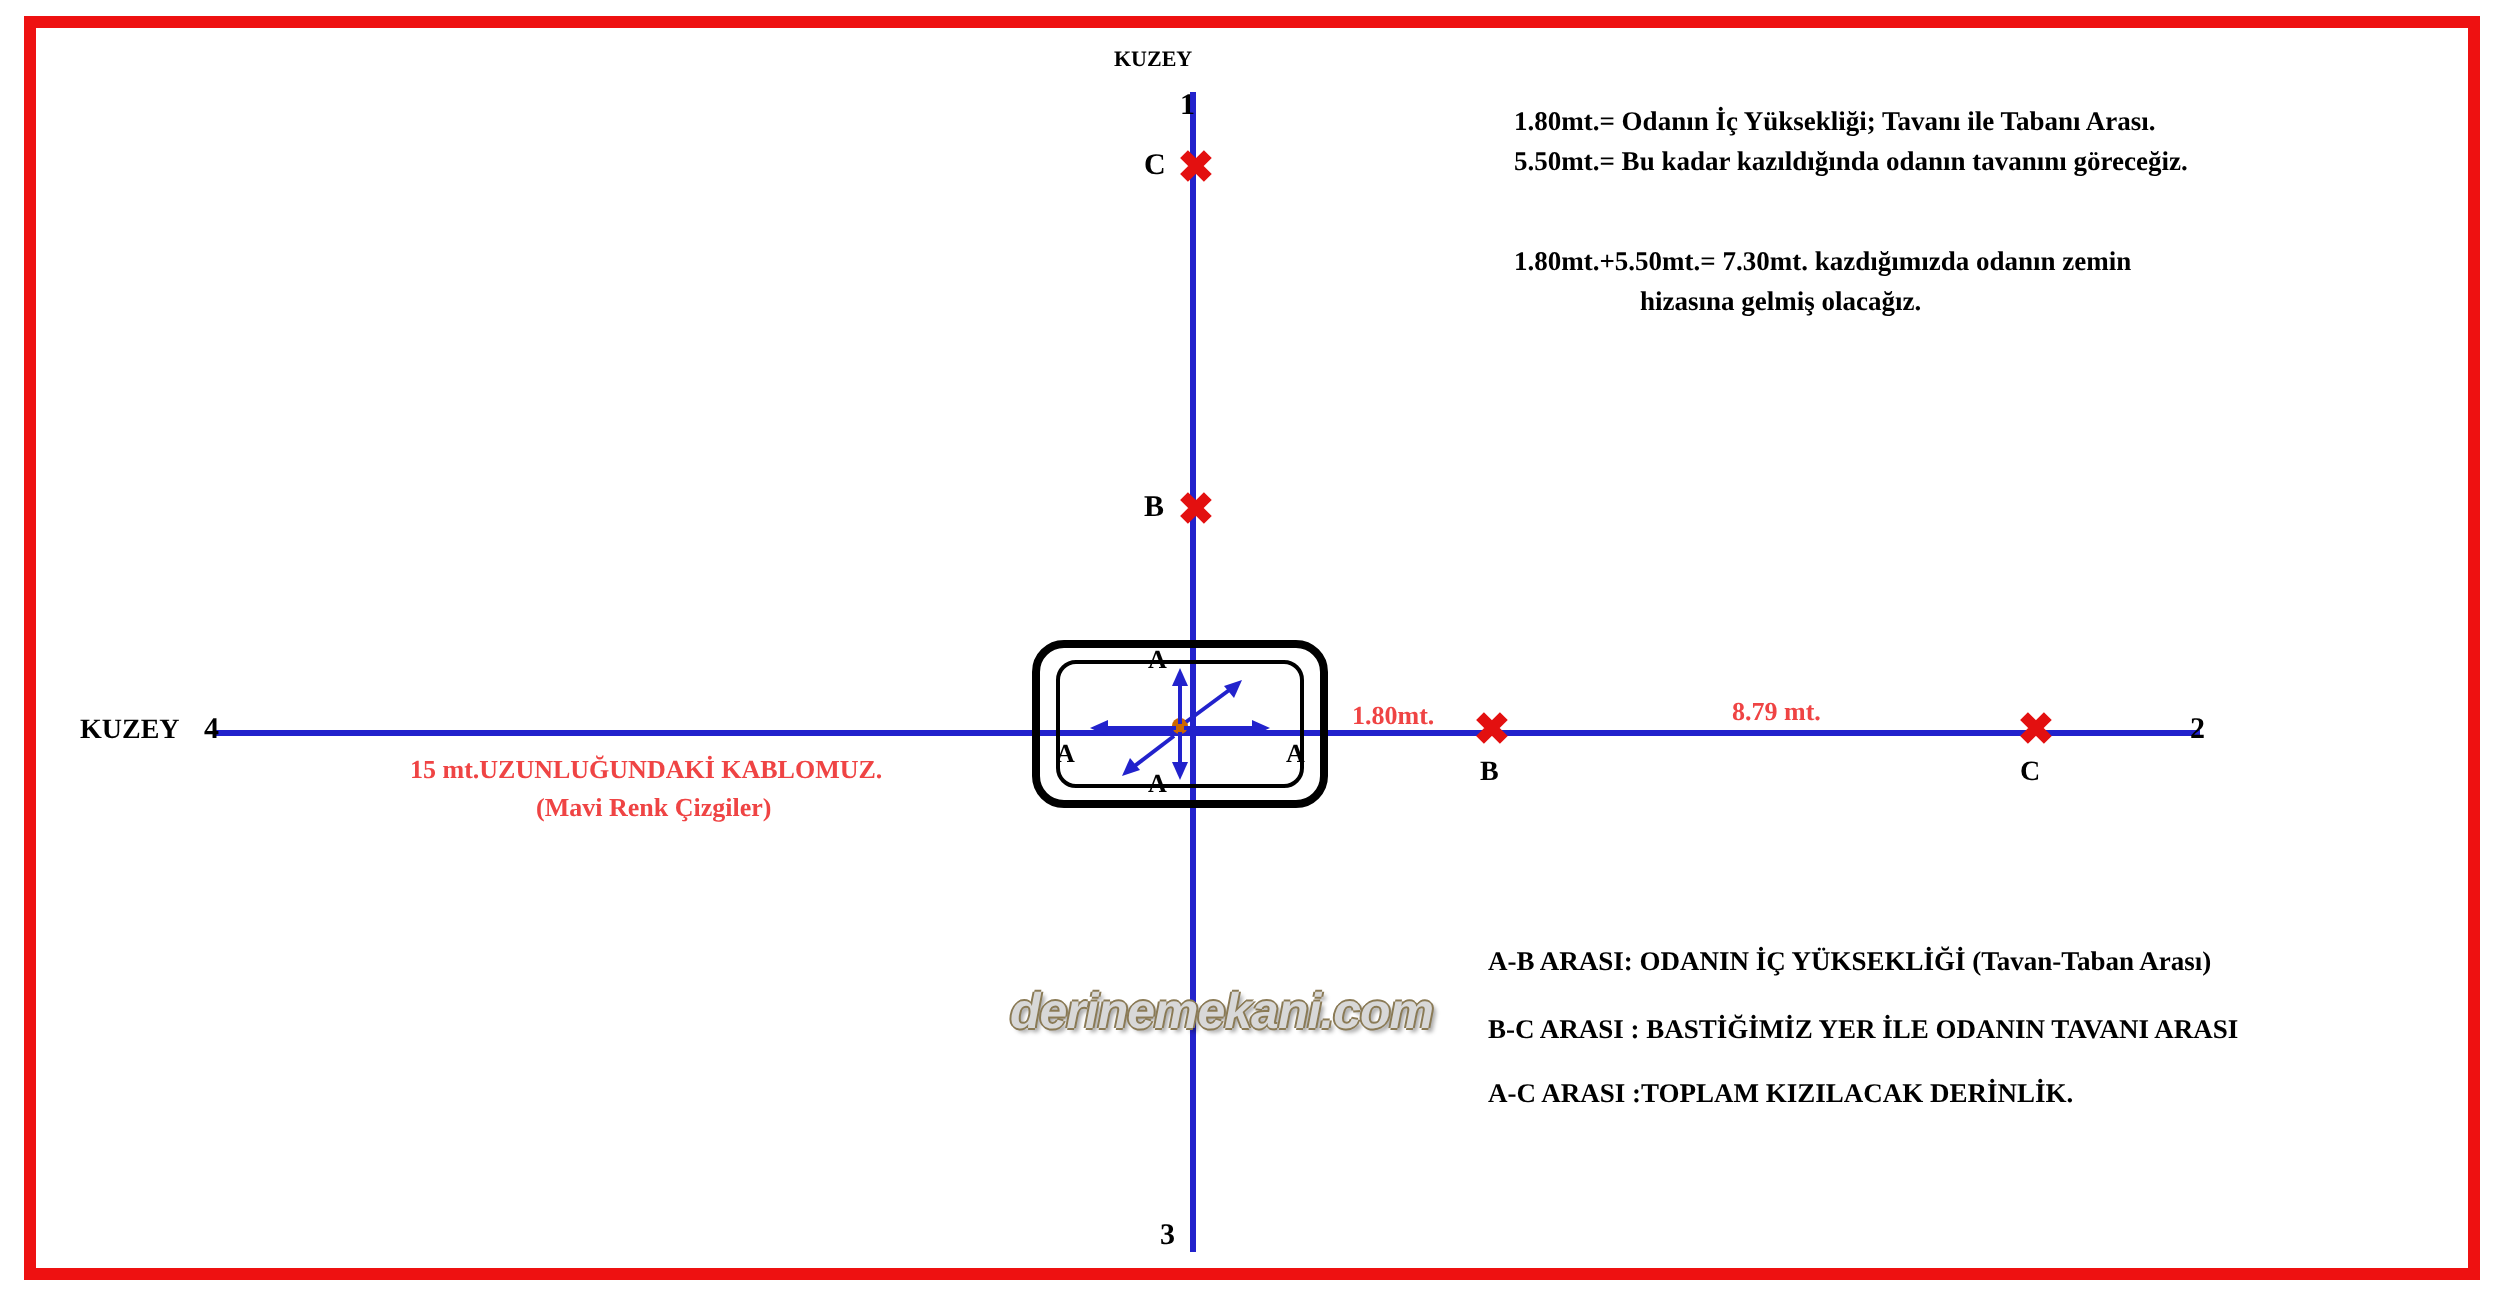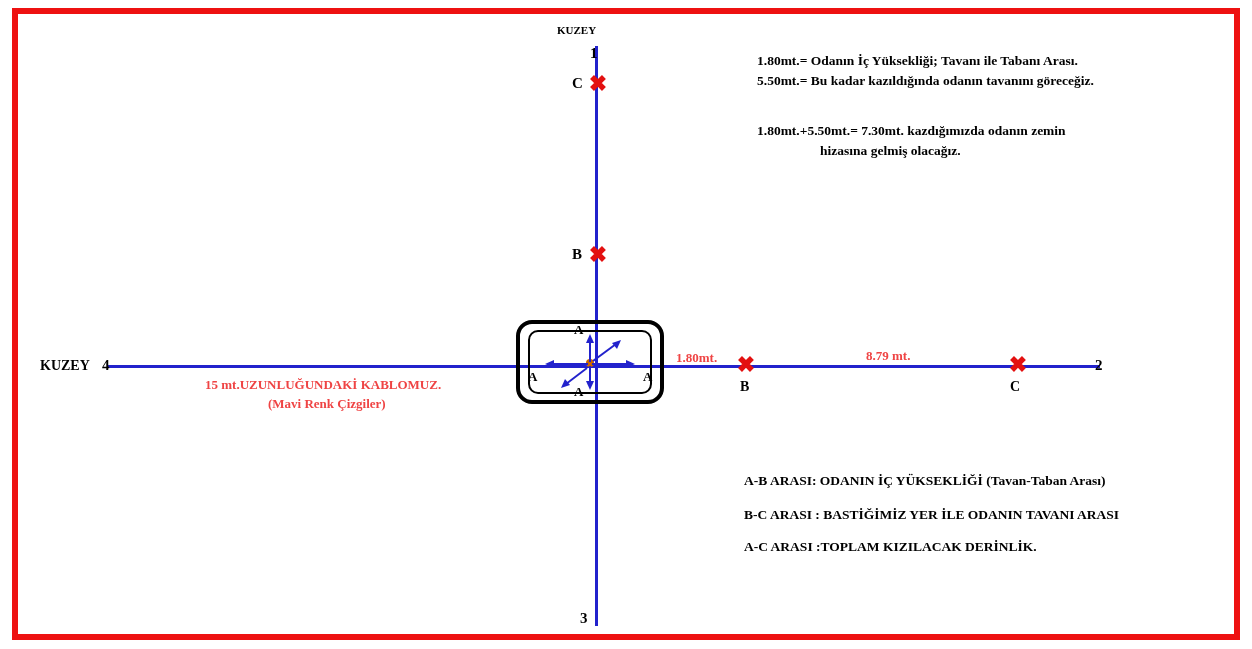--- a/index.html
+++ b/index.html
@@ -220,14 +220,15 @@
 
   <div class="note" style="left:757px; top:40px;">1.80mt.= Odanın İç Yüksekliği; Tavanı ile Tabanı Arası.</div>
   <div class="note" style="left:757px; top:60px;">5.50mt.= Bu kadar kazıldığında odanın tavanını göreceğiz.</div>
   <div class="note" style="left:757px; top:110px;">1.80mt.+5.50mt.= 7.30mt. kazdığımızda odanın zemin</div>
   <div class="note" style="left:820px; top:130px;">hizasına gelmiş olacağız.</div>
 
   <div class="note" style="left:744px; top:460px;">A-B ARASI:  ODANIN İÇ YÜKSEKLİĞİ (Tavan-Taban Arası)</div>
   <div class="note" style="left:744px; top:494px;">B-C ARASI : BASTİĞİMİZ YER İLE ODANIN TAVANI ARASI</div>
   <div class="note" style="left:744px; top:526px;">A-C ARASI :TOPLAM KIZILACAK DERİNLİK.</div>
 
+  <div id="watermark">derinemekani.com</div>
 
 </div>
 
 </body></html>

